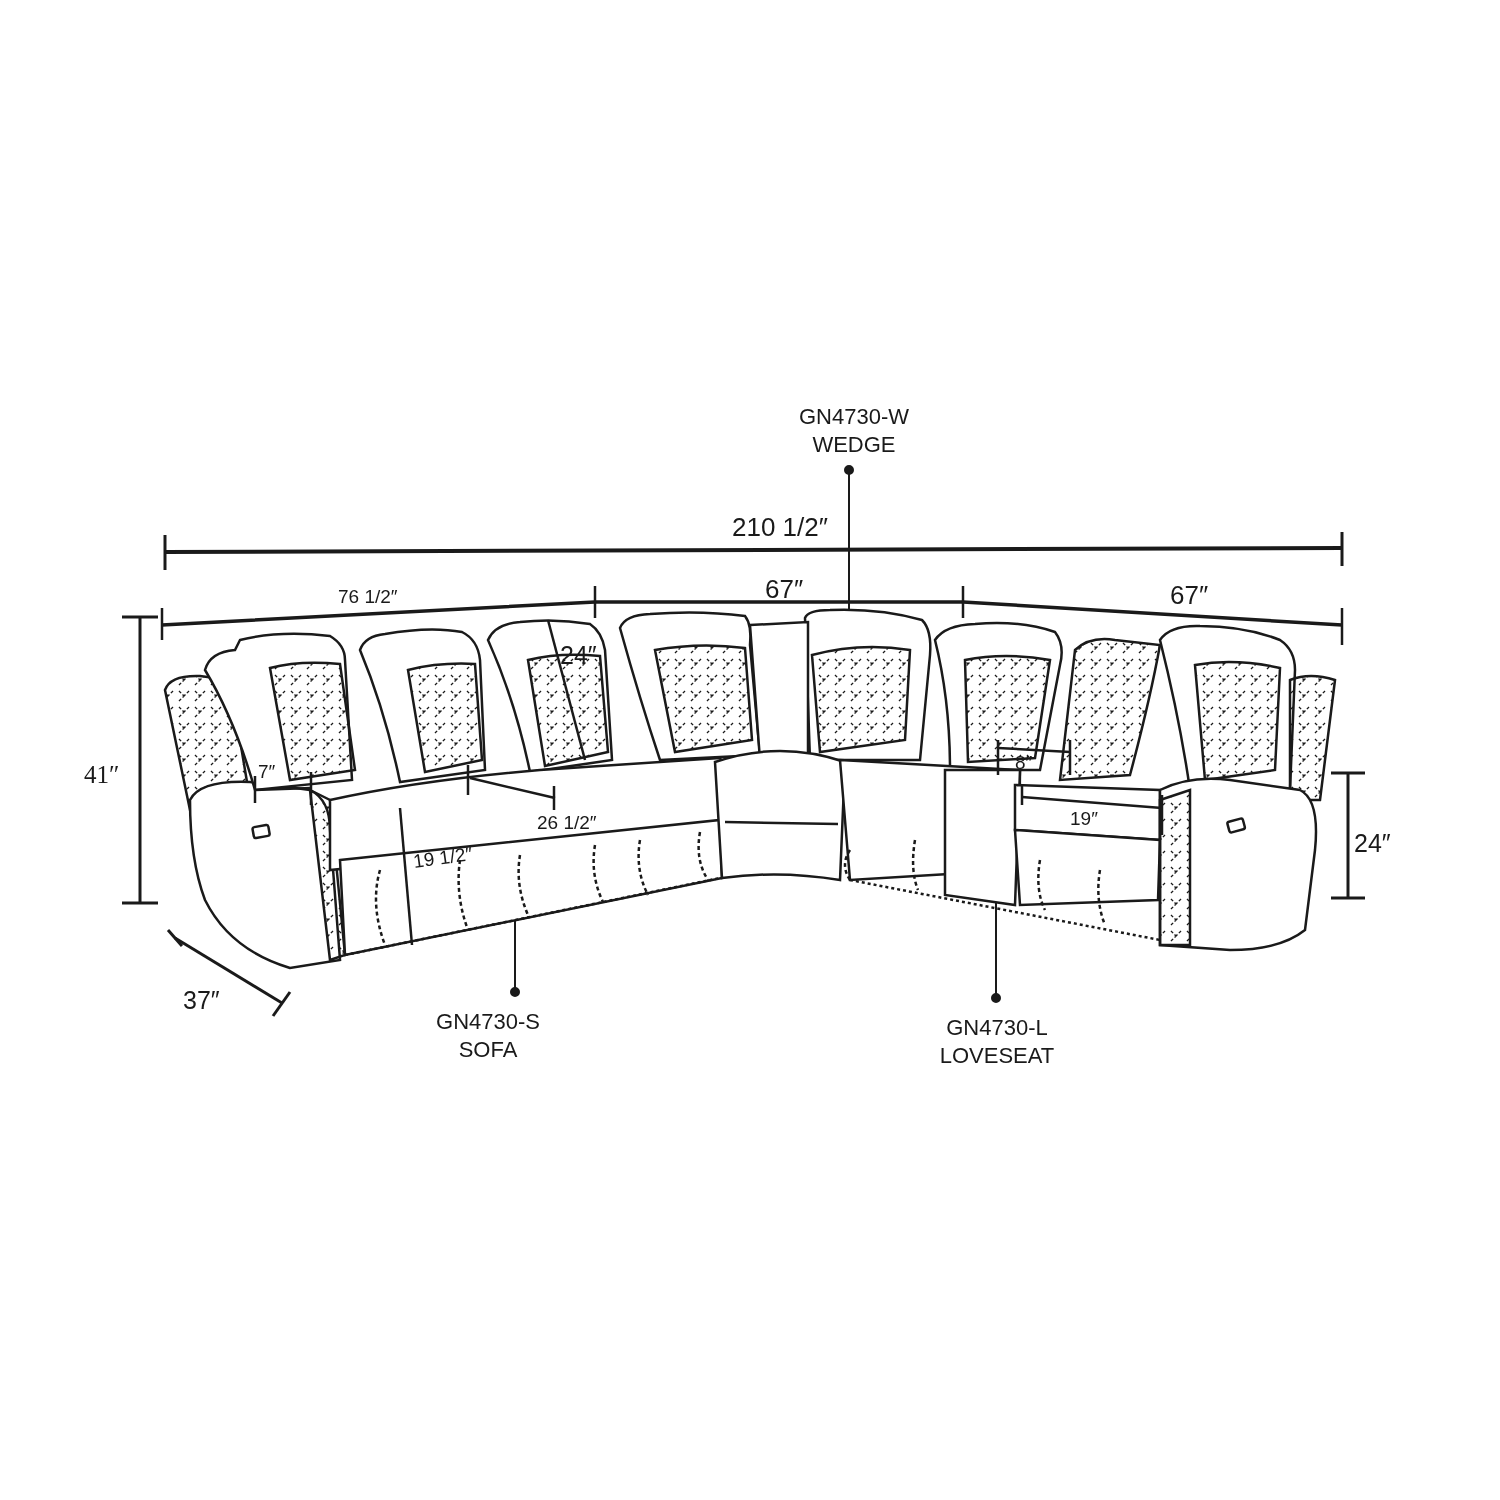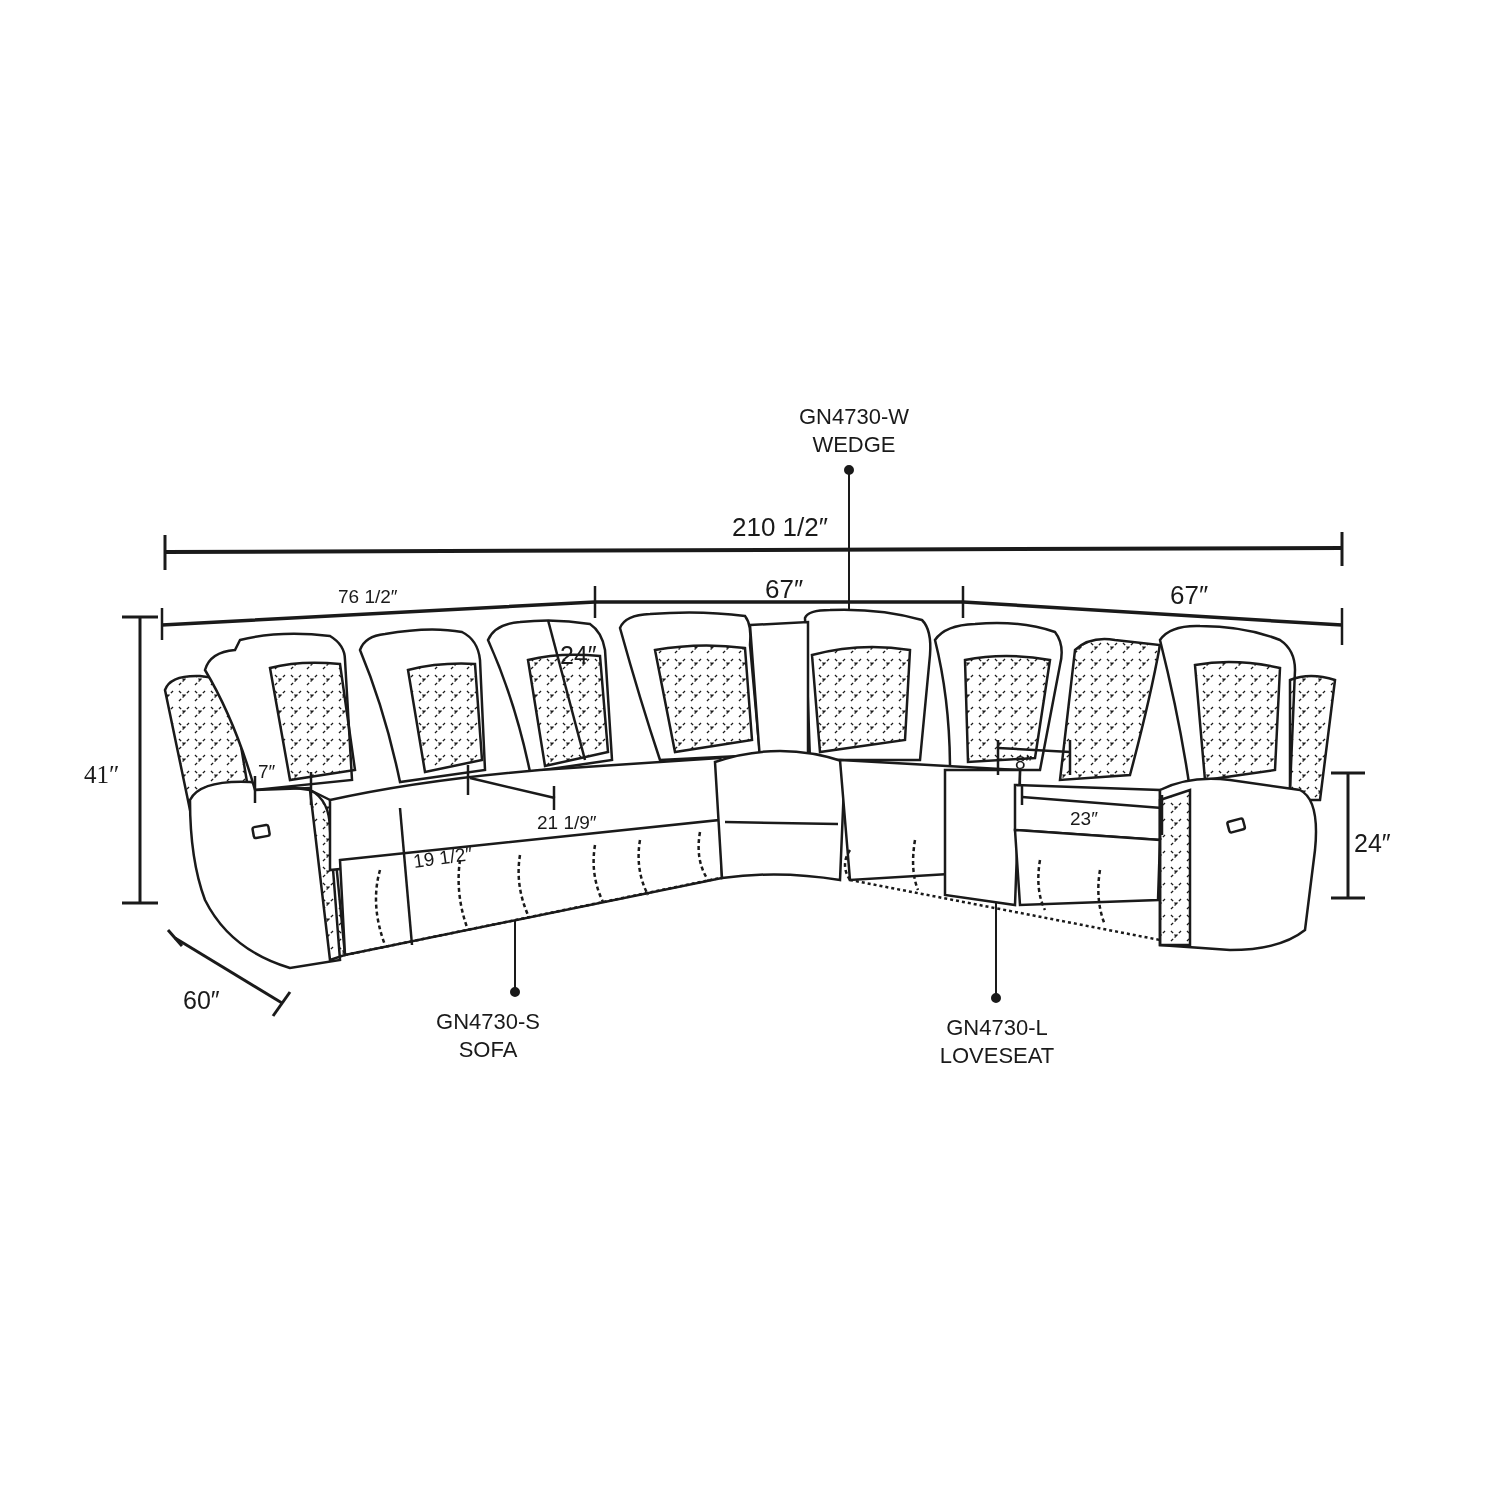--- a/index.html
+++ b/index.html
@@ -155,19 +155,19 @@
   <div>GN4730-L</div>
   <div>LOVESEAT</div>
 </div>
 
 <span class="lbl dim-lg" style="left:712px;top:514px;">210 1/2″</span>
 <span class="lbl dim-sm" style="left:338px;top:587px;">76 1/2″</span>
 <span class="lbl dim-lg" style="left:745px;top:576px;">67″</span>
 <span class="lbl dim-lg" style="left:1150px;top:582px;">67″</span>
 <span class="lbl dim" style="left:84px;top:762px;font-family:Liberation Serif, serif;">41″</span>
 <span class="lbl dim" style="left:1354px;top:831px;">24″</span>
-<span class="lbl dim" style="left:183px;top:988px;">60″</span>
+<span class="lbl dim" style="left:183px;top:988px;">37″</span>
 <span class="lbl dim" style="left:560px;top:643px;">24″</span>
 <span class="lbl dim-sm" style="left:258px;top:762px;">7″</span>
 <span class="lbl dim-sm" style="left:413px;top:848px;transform:rotate(-8deg);">19 1/2″</span>
-<span class="lbl dim-sm" style="left:537px;top:813px;">21 1/9″</span>
+<span class="lbl dim-sm" style="left:537px;top:813px;">26 1/2″</span>
 <span class="lbl dim-sm" style="left:1015px;top:753px;">8″</span>
-<span class="lbl dim-sm" style="left:1070px;top:809px;">23″</span>
+<span class="lbl dim-sm" style="left:1070px;top:809px;">19″</span>
 
 </body></html>

